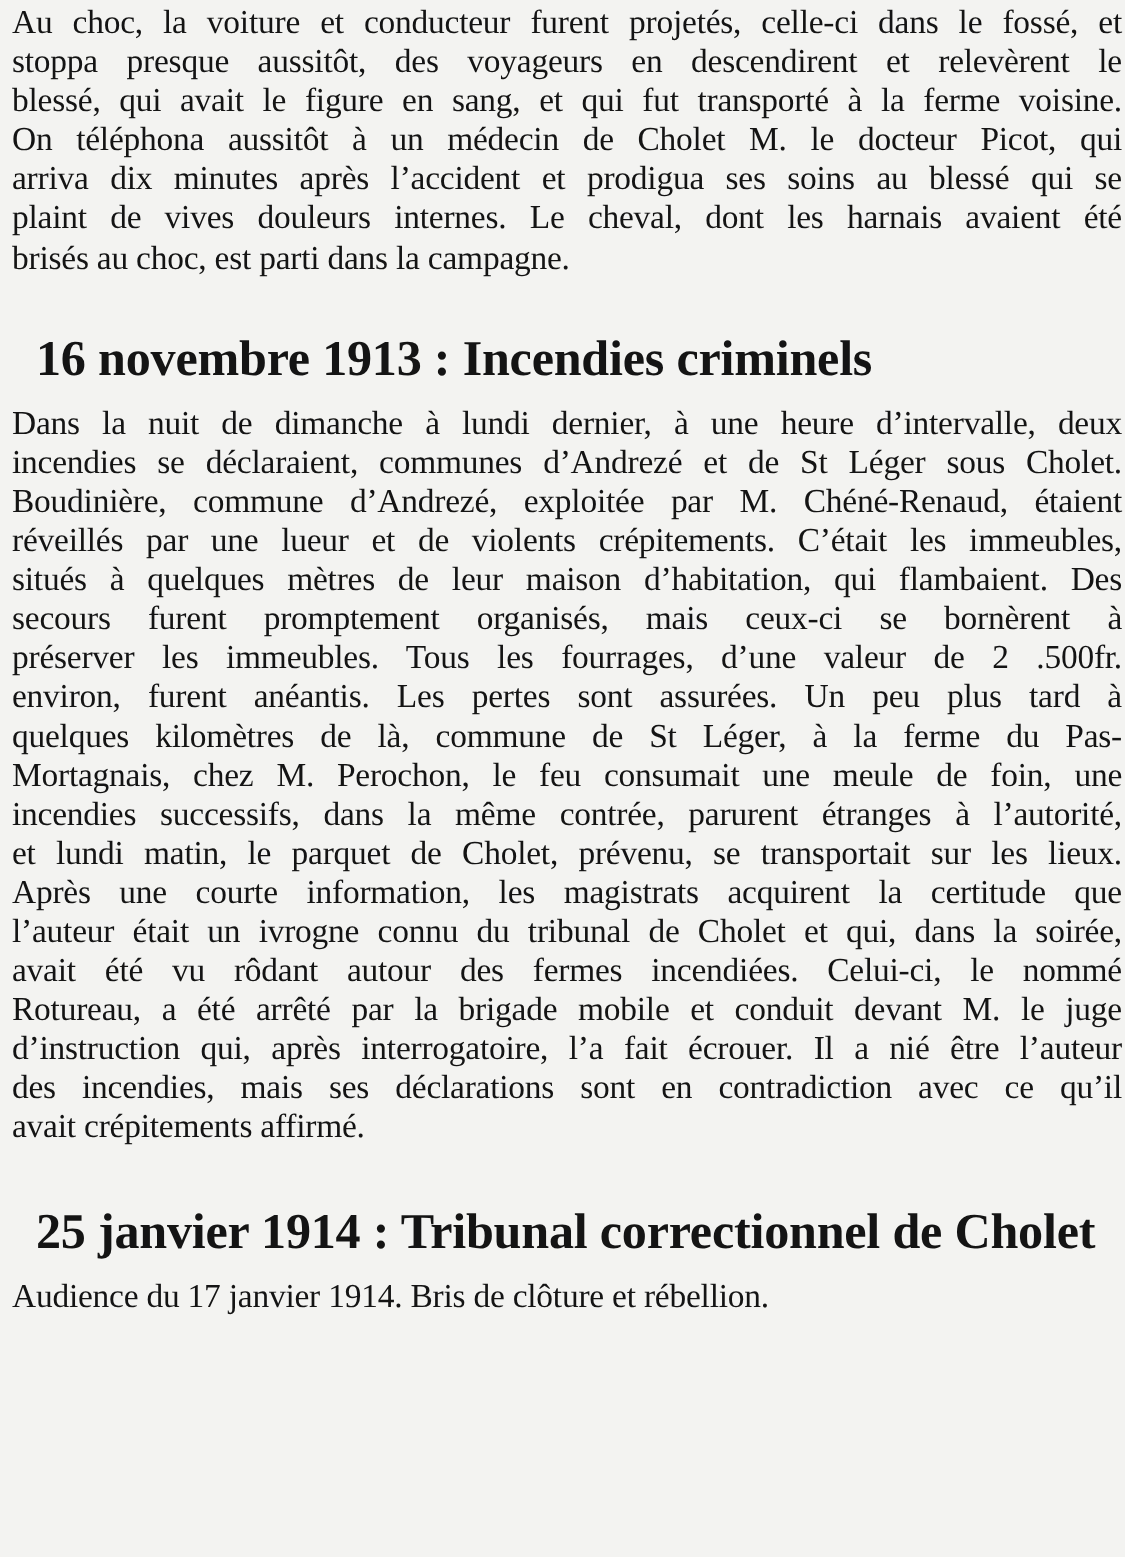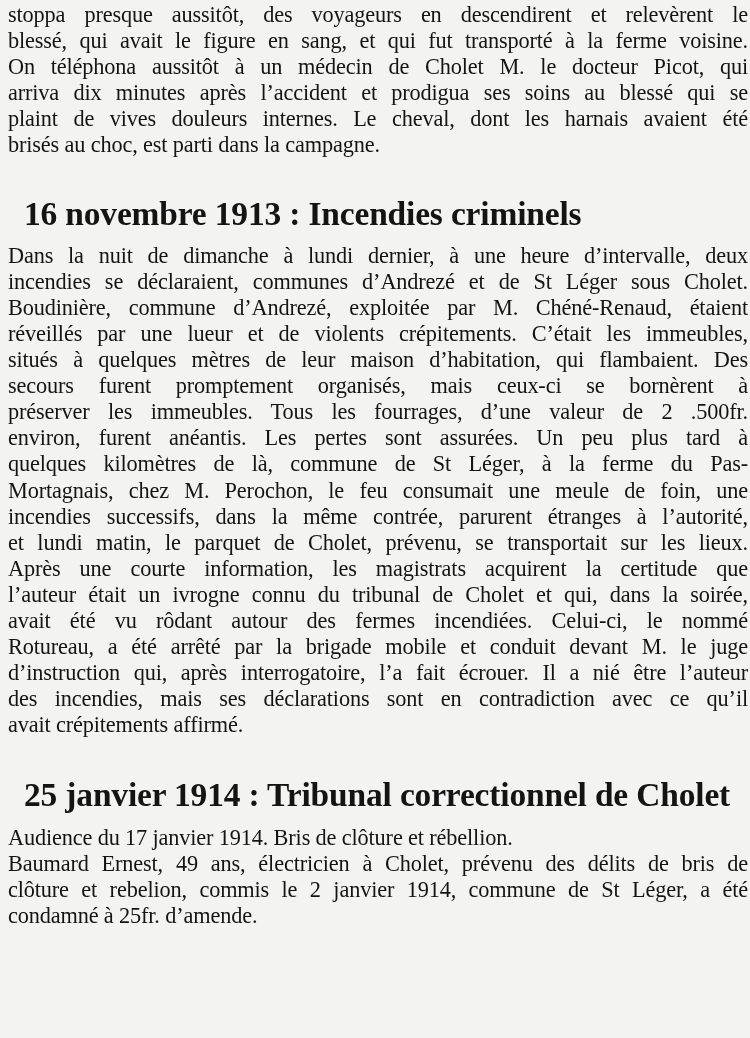--- a/index.html
+++ b/index.html
@@ -49,20 +49,21 @@
     .section-gap-2 {
       height: 28px;
     }
   </style>
 </head>
 <body>
 
 <div class="page">
 
   <p class="para">
+    <span class="line">Au choc, la voiture  et conducteur furent projetés, celle-ci dans le fossé, et</span>
     <span class="line">stoppa presque aussitôt, des voyageurs en descendirent et relevèrent le</span>
     <span class="line">blessé, qui avait le figure en sang, et qui fut transporté à la ferme voisine.</span>
     <span class="line">On téléphona aussitôt à un médecin de Cholet M. le docteur Picot, qui</span>
     <span class="line">arriva dix minutes après l’accident et prodigua ses soins au blessé qui se</span>
     <span class="line">plaint de vives douleurs internes. Le cheval, dont les harnais avaient été</span>
     <span class="line last">brisés au choc, est parti dans la campagne.</span>
   </p>
 
   <div class="section-gap"></div>
 
@@ -91,20 +92,15 @@
     </p>
   </section>
 
   <div class="section-gap-2"></div>
 
   <section>
     <h2 class="heading">25 janvier 1914 : Tribunal correctionnel de Cholet</h2>
     <p class="para">
       <span class="line last">Audience du 17 janvier 1914. Bris de clôture et rébellion.</span>
     </p>
-    <p class="para">
-      <span class="line">Baumard Ernest, 49 ans, électricien à Cholet, prévenu des délits de bris de</span>
-      <span class="line">clôture et rebelion, commis le 2 janvier 1914, commune de St Léger, a été</span>
-      <span class="line last">condamné à 25fr. d’amende.</span>
-    </p>
   </section>
 
 </div>
 
 </body></html>

